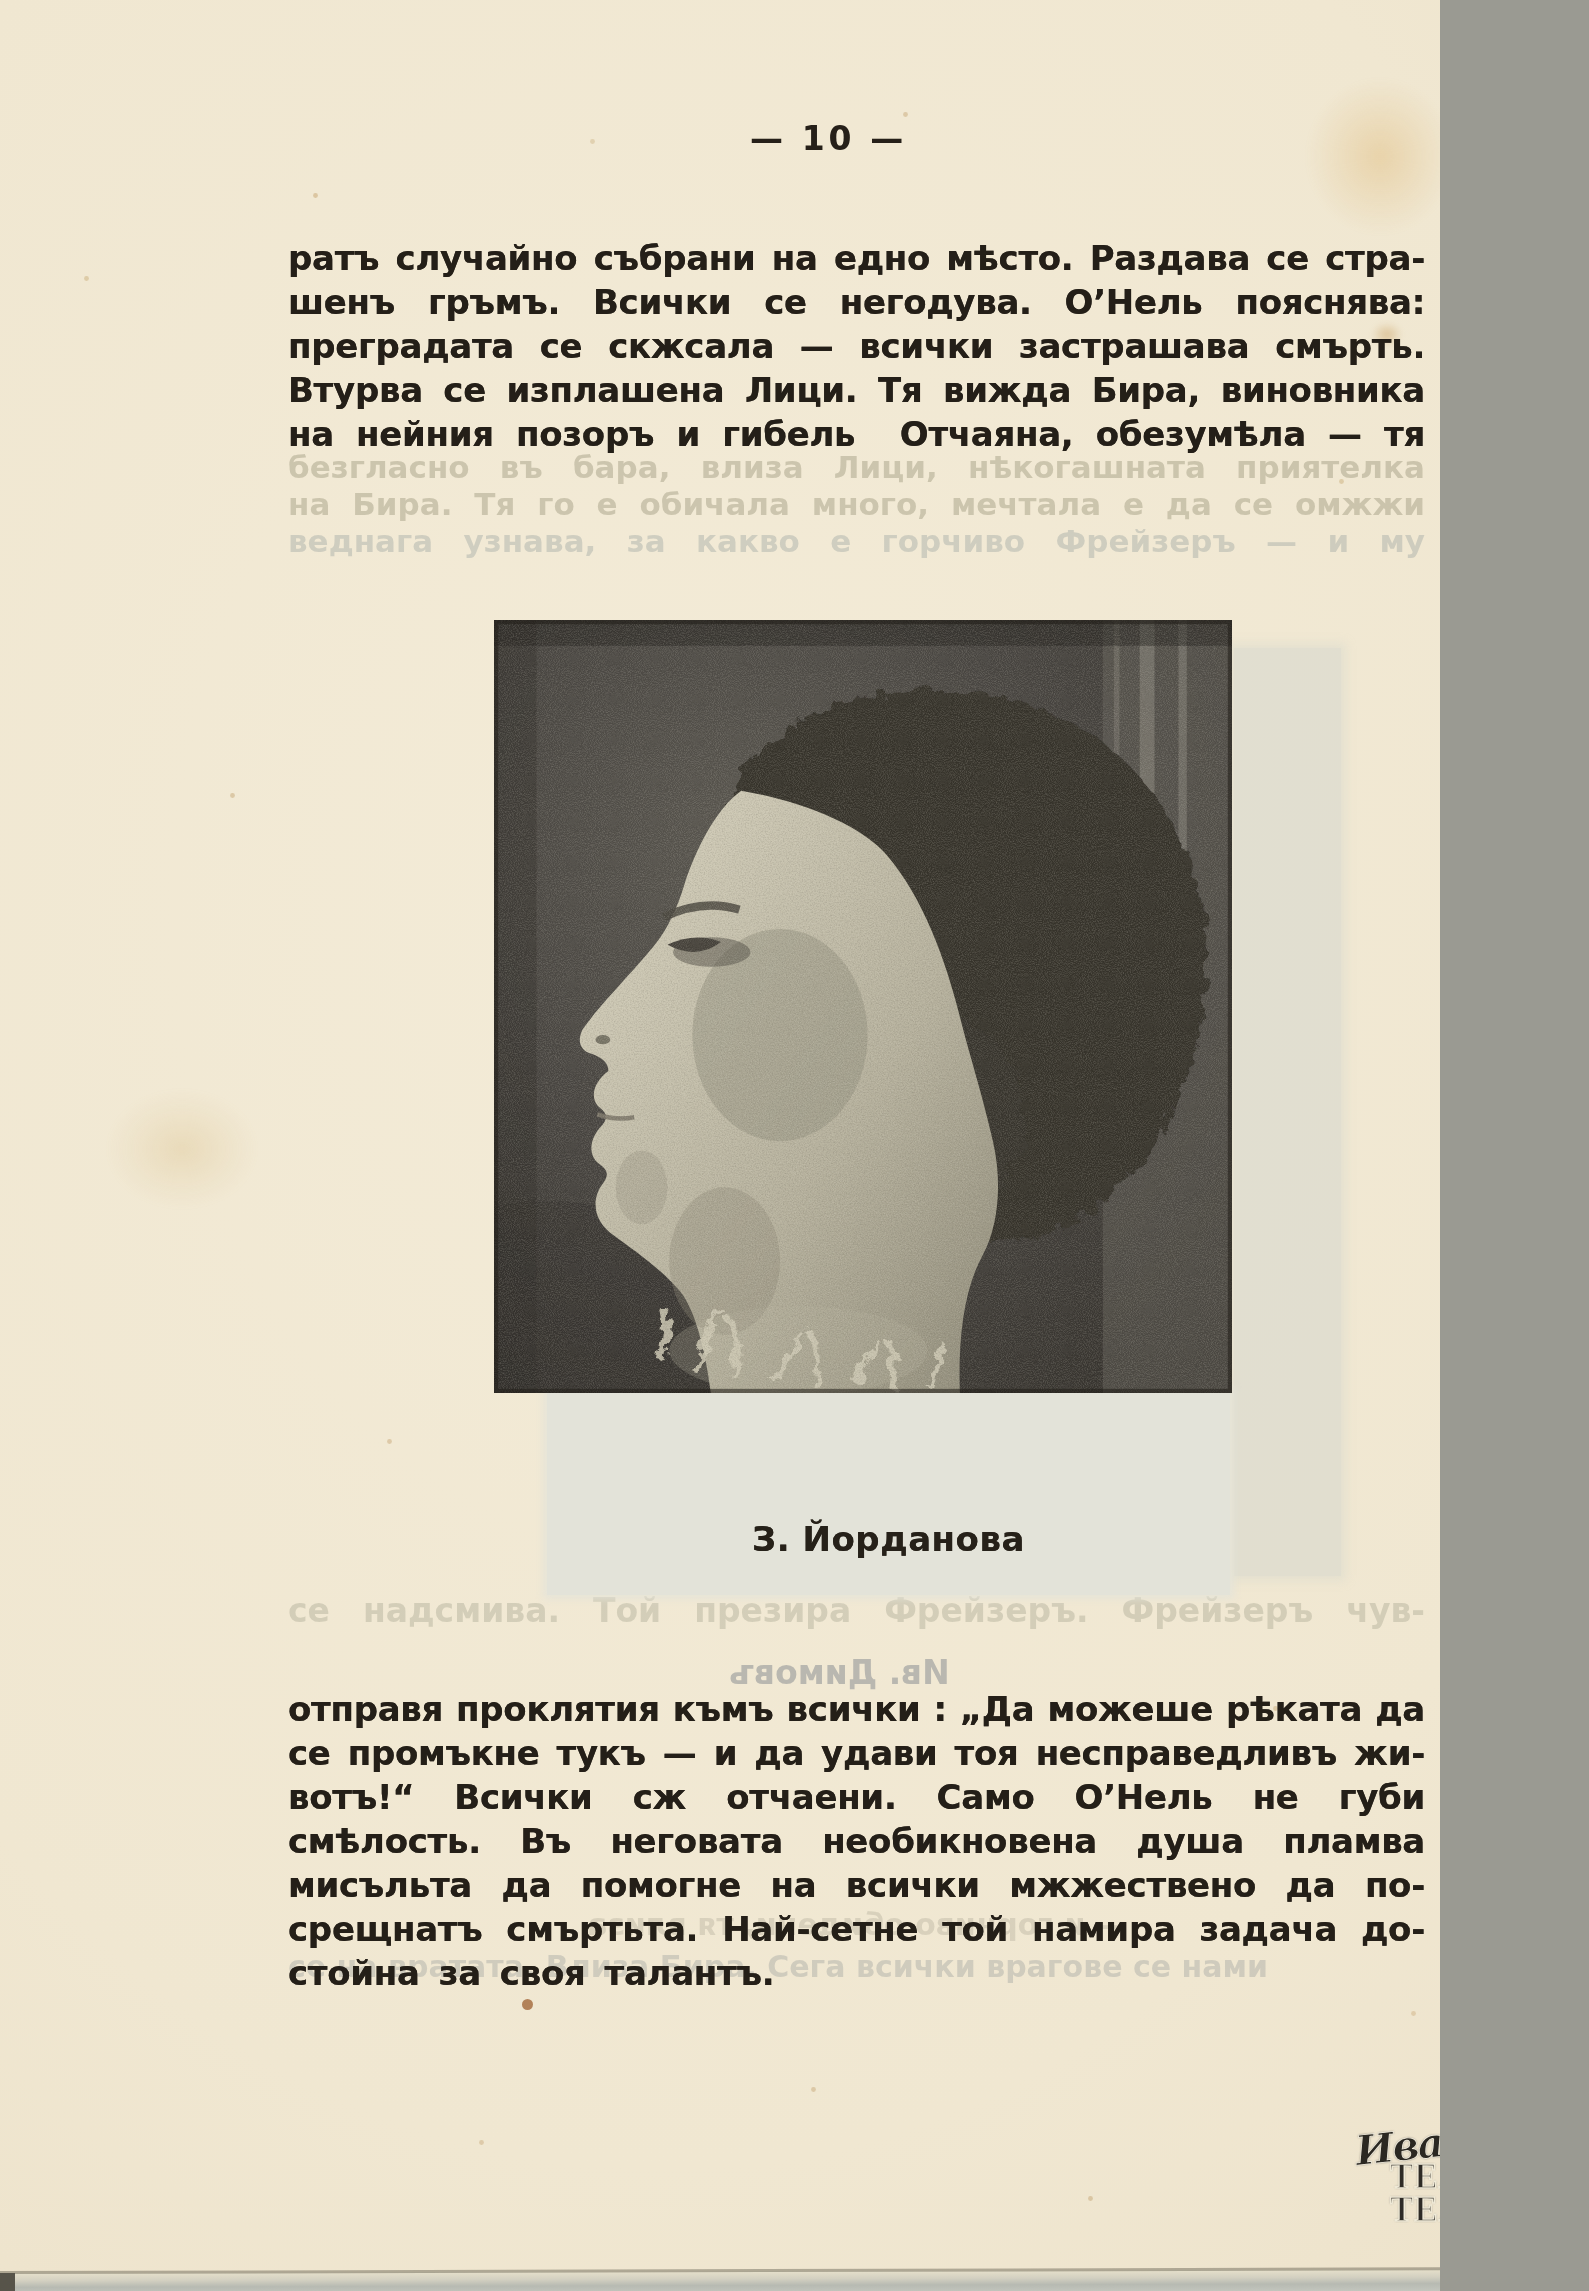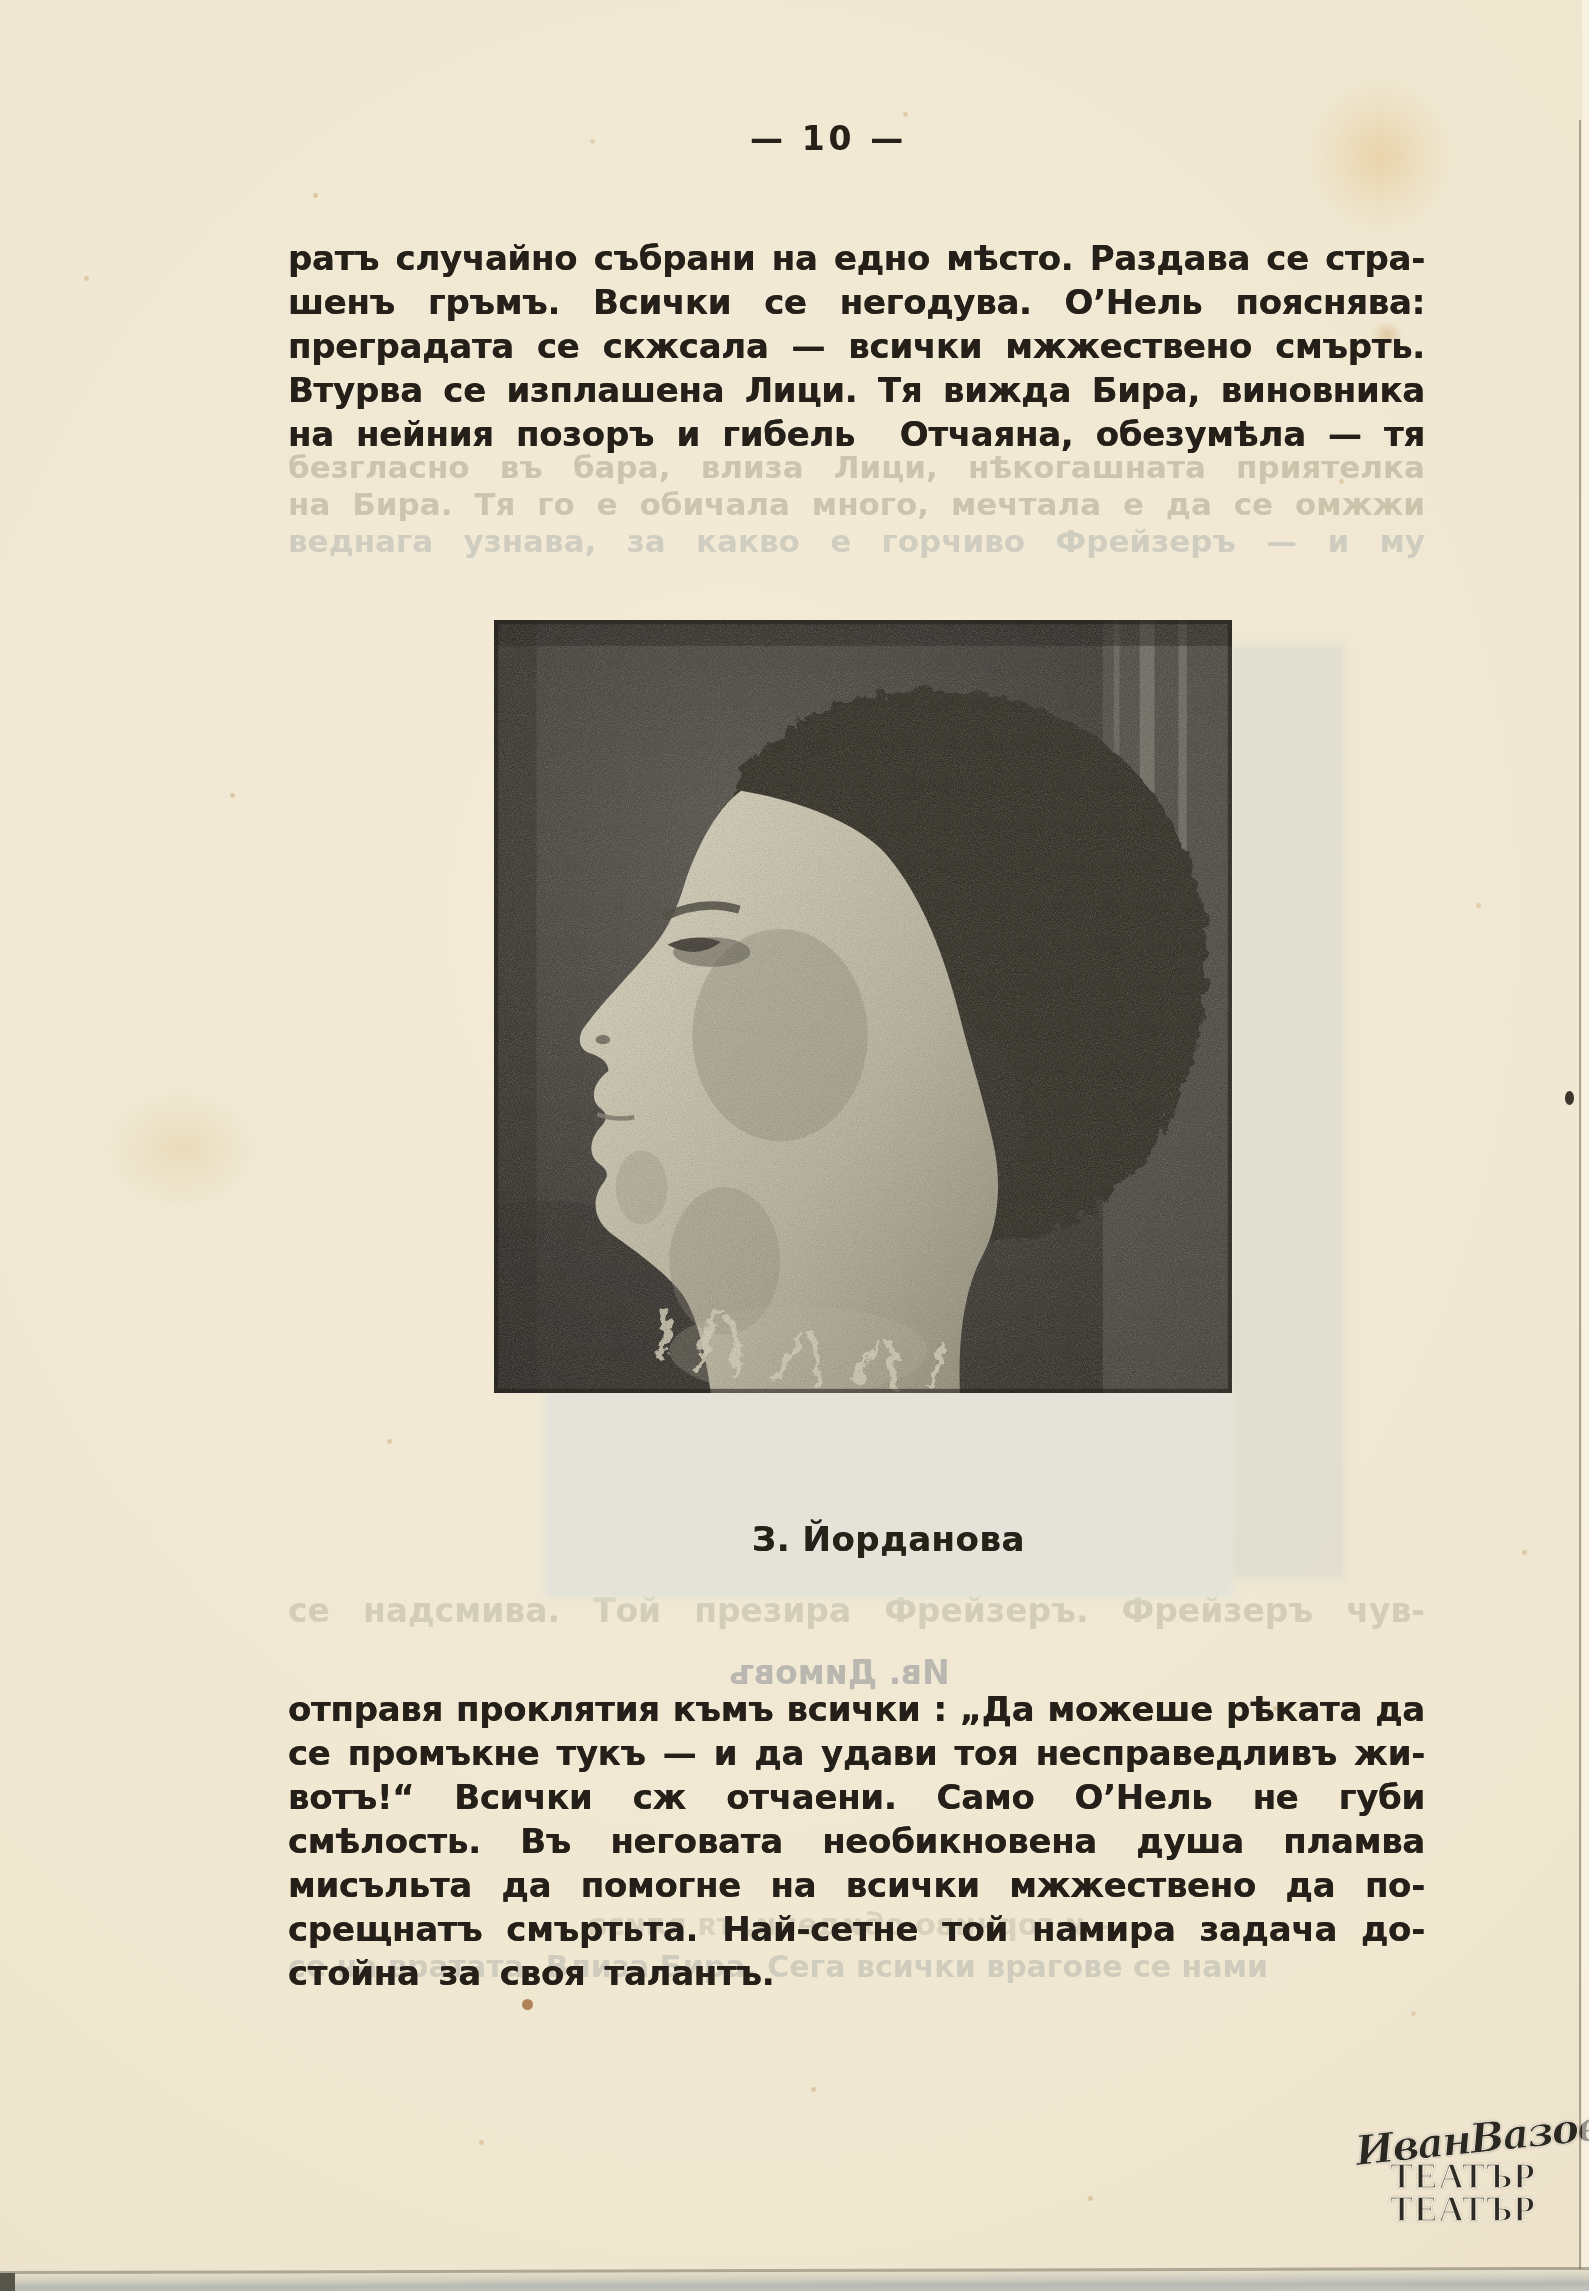--- a/index.html
+++ b/index.html
@@ -1,17 +1,17 @@
 <!DOCTYPE html>
 <html style="font-size:14.8px"><head>
 <meta charset="utf-8">
 <style>
   html,body{margin:0;padding:0;background:#9a9a92;}
   .page{
-    position:relative;width:1589px;height:2292px;overflow:hidden;
+    position:relative;width:1440px;height:2292px;overflow:hidden;
     background:
       radial-gradient(ellipse 130% 105% at 46% 40%, #f3ebd7 0%, #f0e7d1 52%, #ece1c9 80%, #e4d9bd 100%);
     font-family:"DejaVu Sans",sans-serif;
   }
   .abs{position:absolute;}
   
   .bodytext{
     left:288px;width:1137px;color:#241f18;
     font:700 34px/44px "DejaVu Sans",sans-serif;
     letter-spacing:-0.3px;text-align:justify;z-index:5;
@@ -106,21 +106,21 @@
   <div class="abs specks"></div>
   <div class="abs stain stain1"></div>
   <div class="abs stain stain2"></div>
   <div class="abs stain stain3"></div>
 
   <div class="abs pagenum">— 10 —</div>
 
   <div class="abs bodytext" style="top:236px;">
     <div class="jline">ратъ случайно събрани на едно мѣсто. Раздава се стра-</div>
     <div class="jline">шенъ гръмъ. Всички се негодува. О’Нель пояснява:</div>
-    <div class="jline">преградата се скжсала — всички мжжествено смърть.</div>
+    <div class="jline">преградата се скжсала — всички застрашава смърть.</div>
     <div class="jline">Втурва се изплашена Лици. Тя вижда Бира, виновника</div>
     <div class="jline">на нейния позоръ и гибель &nbsp;Отчаяна, обезумѣла — тя</div>
   </div>
 
   <div class="abs ghost ghost-a">
     <div>безгласно въ бара, влиза Лици, нѣкогашната приятелка</div>
     <div>на Бира. Тя го е обичала много, мечтала е да се омжжи</div>
     <div class="bluer">веднага узнава, за какво е горчиво Фрейзеръ — и му</div>
   </div>
 

